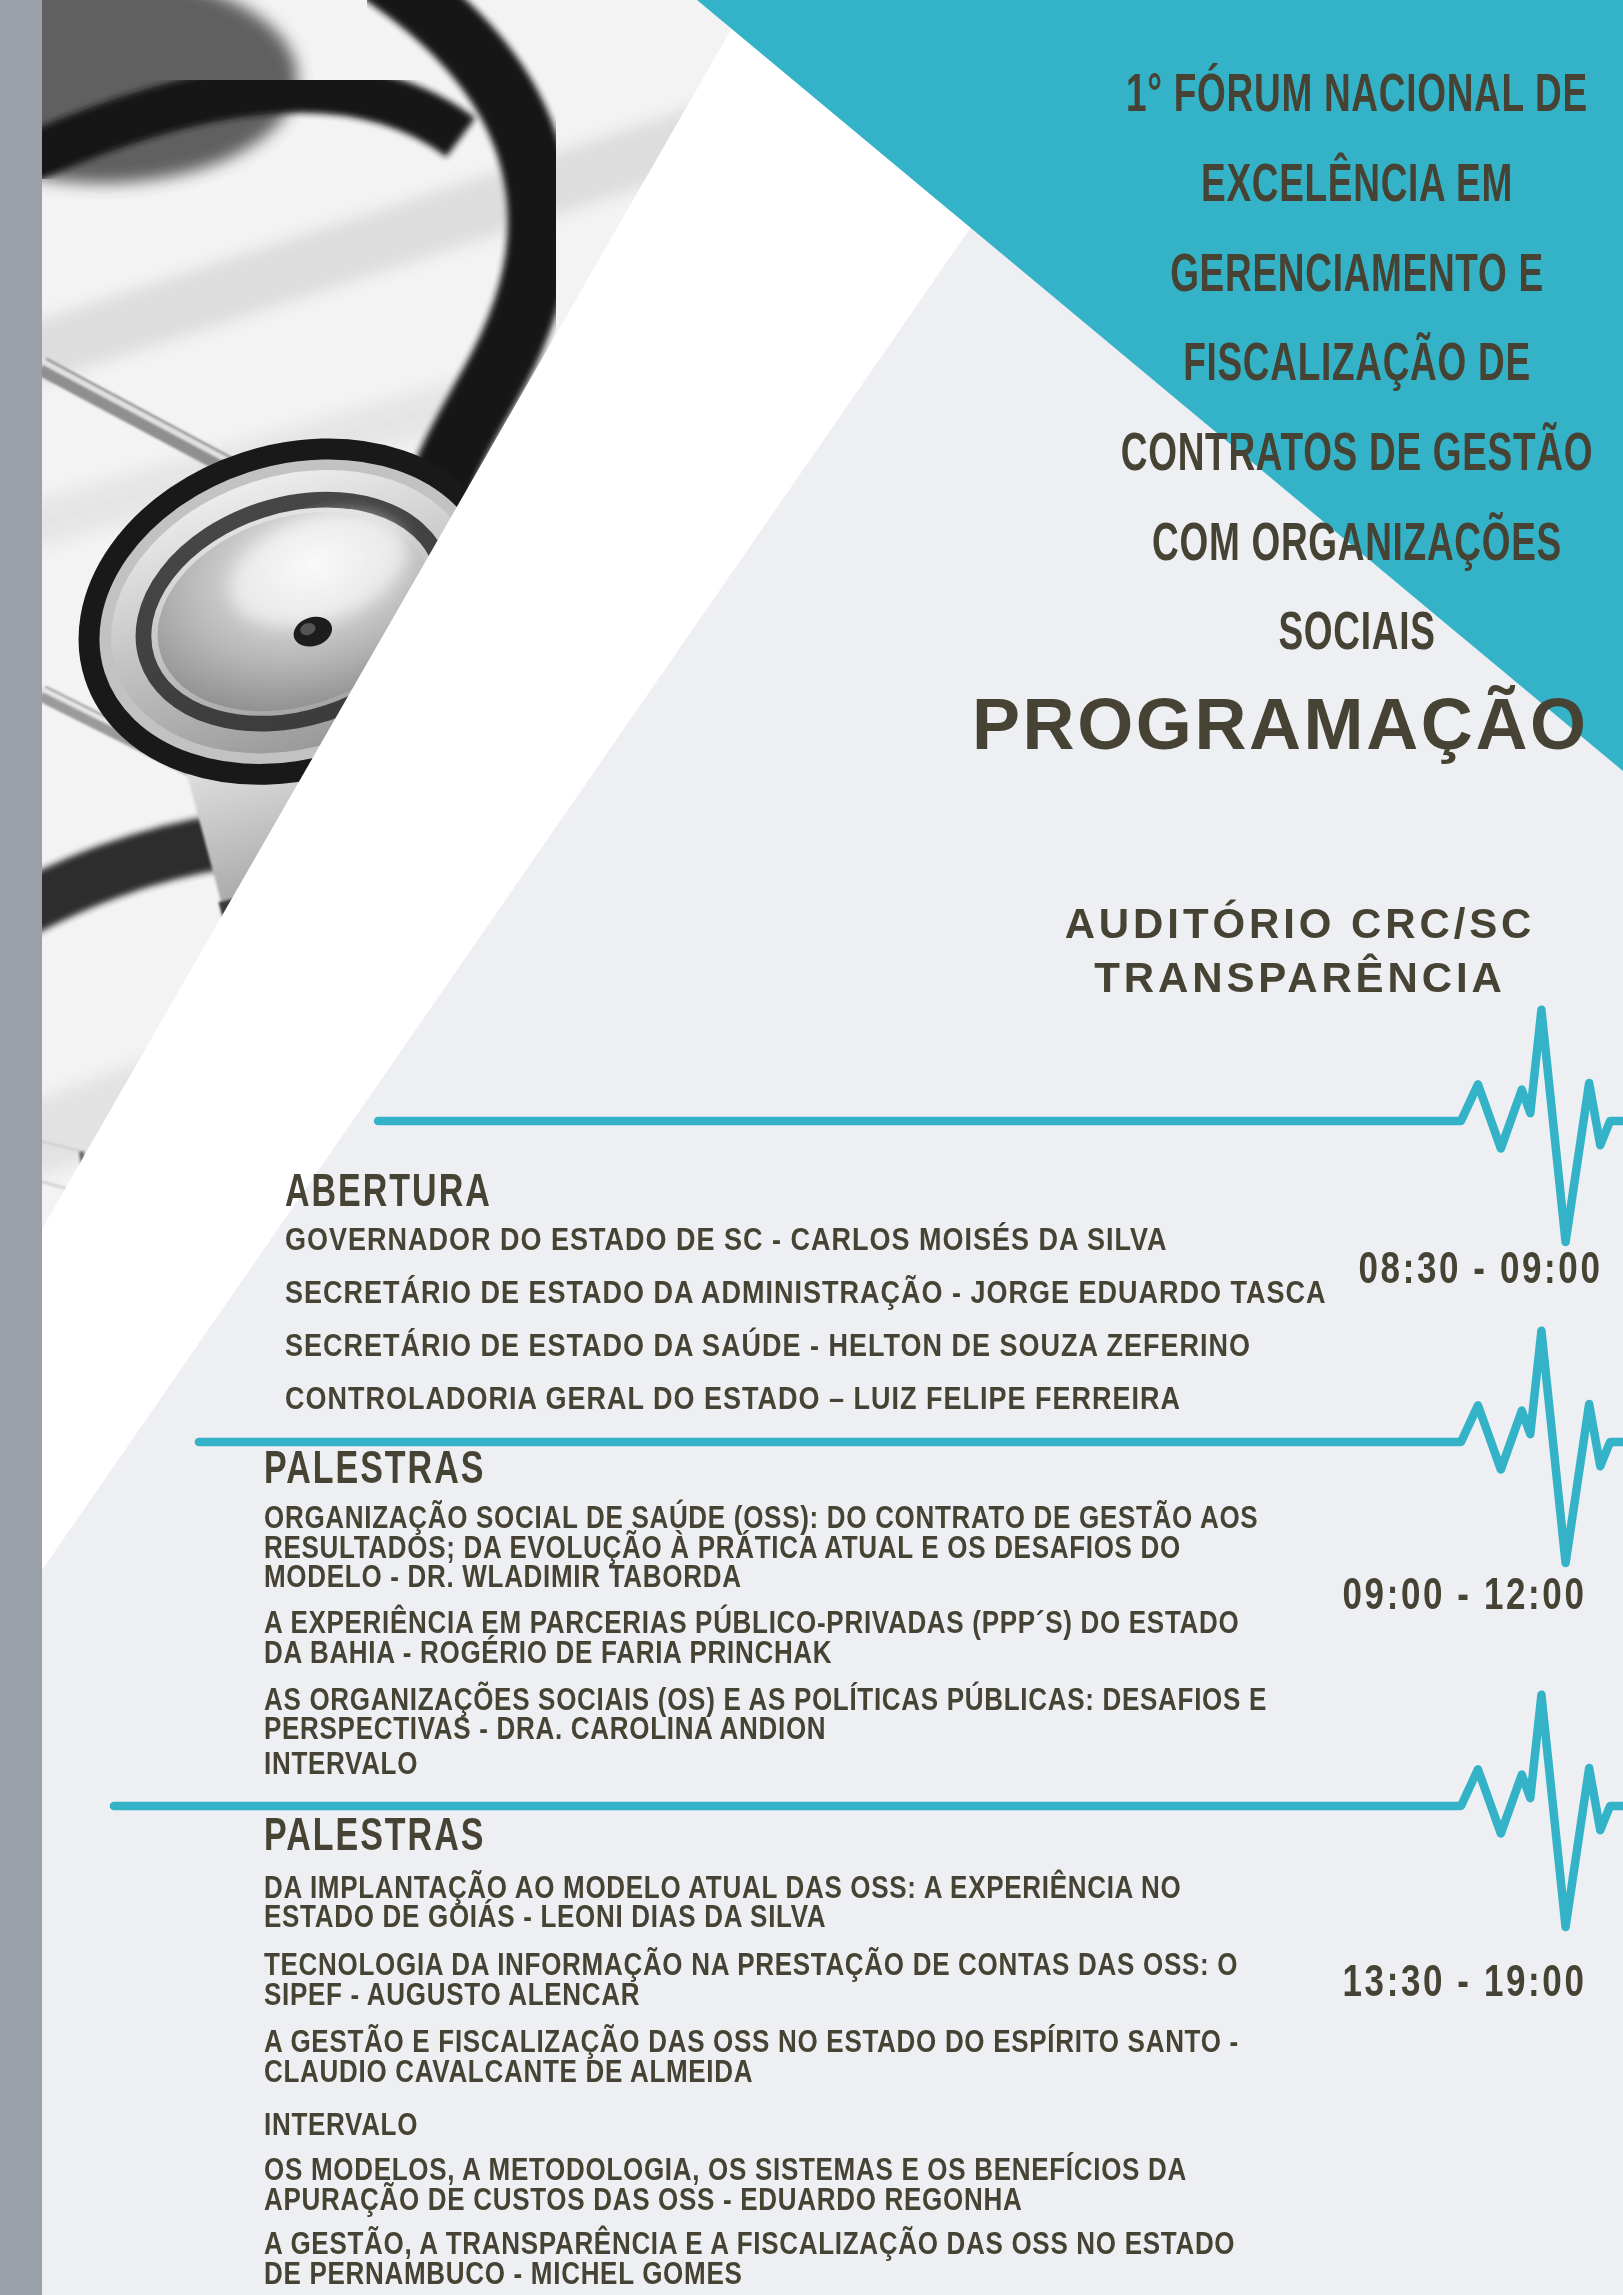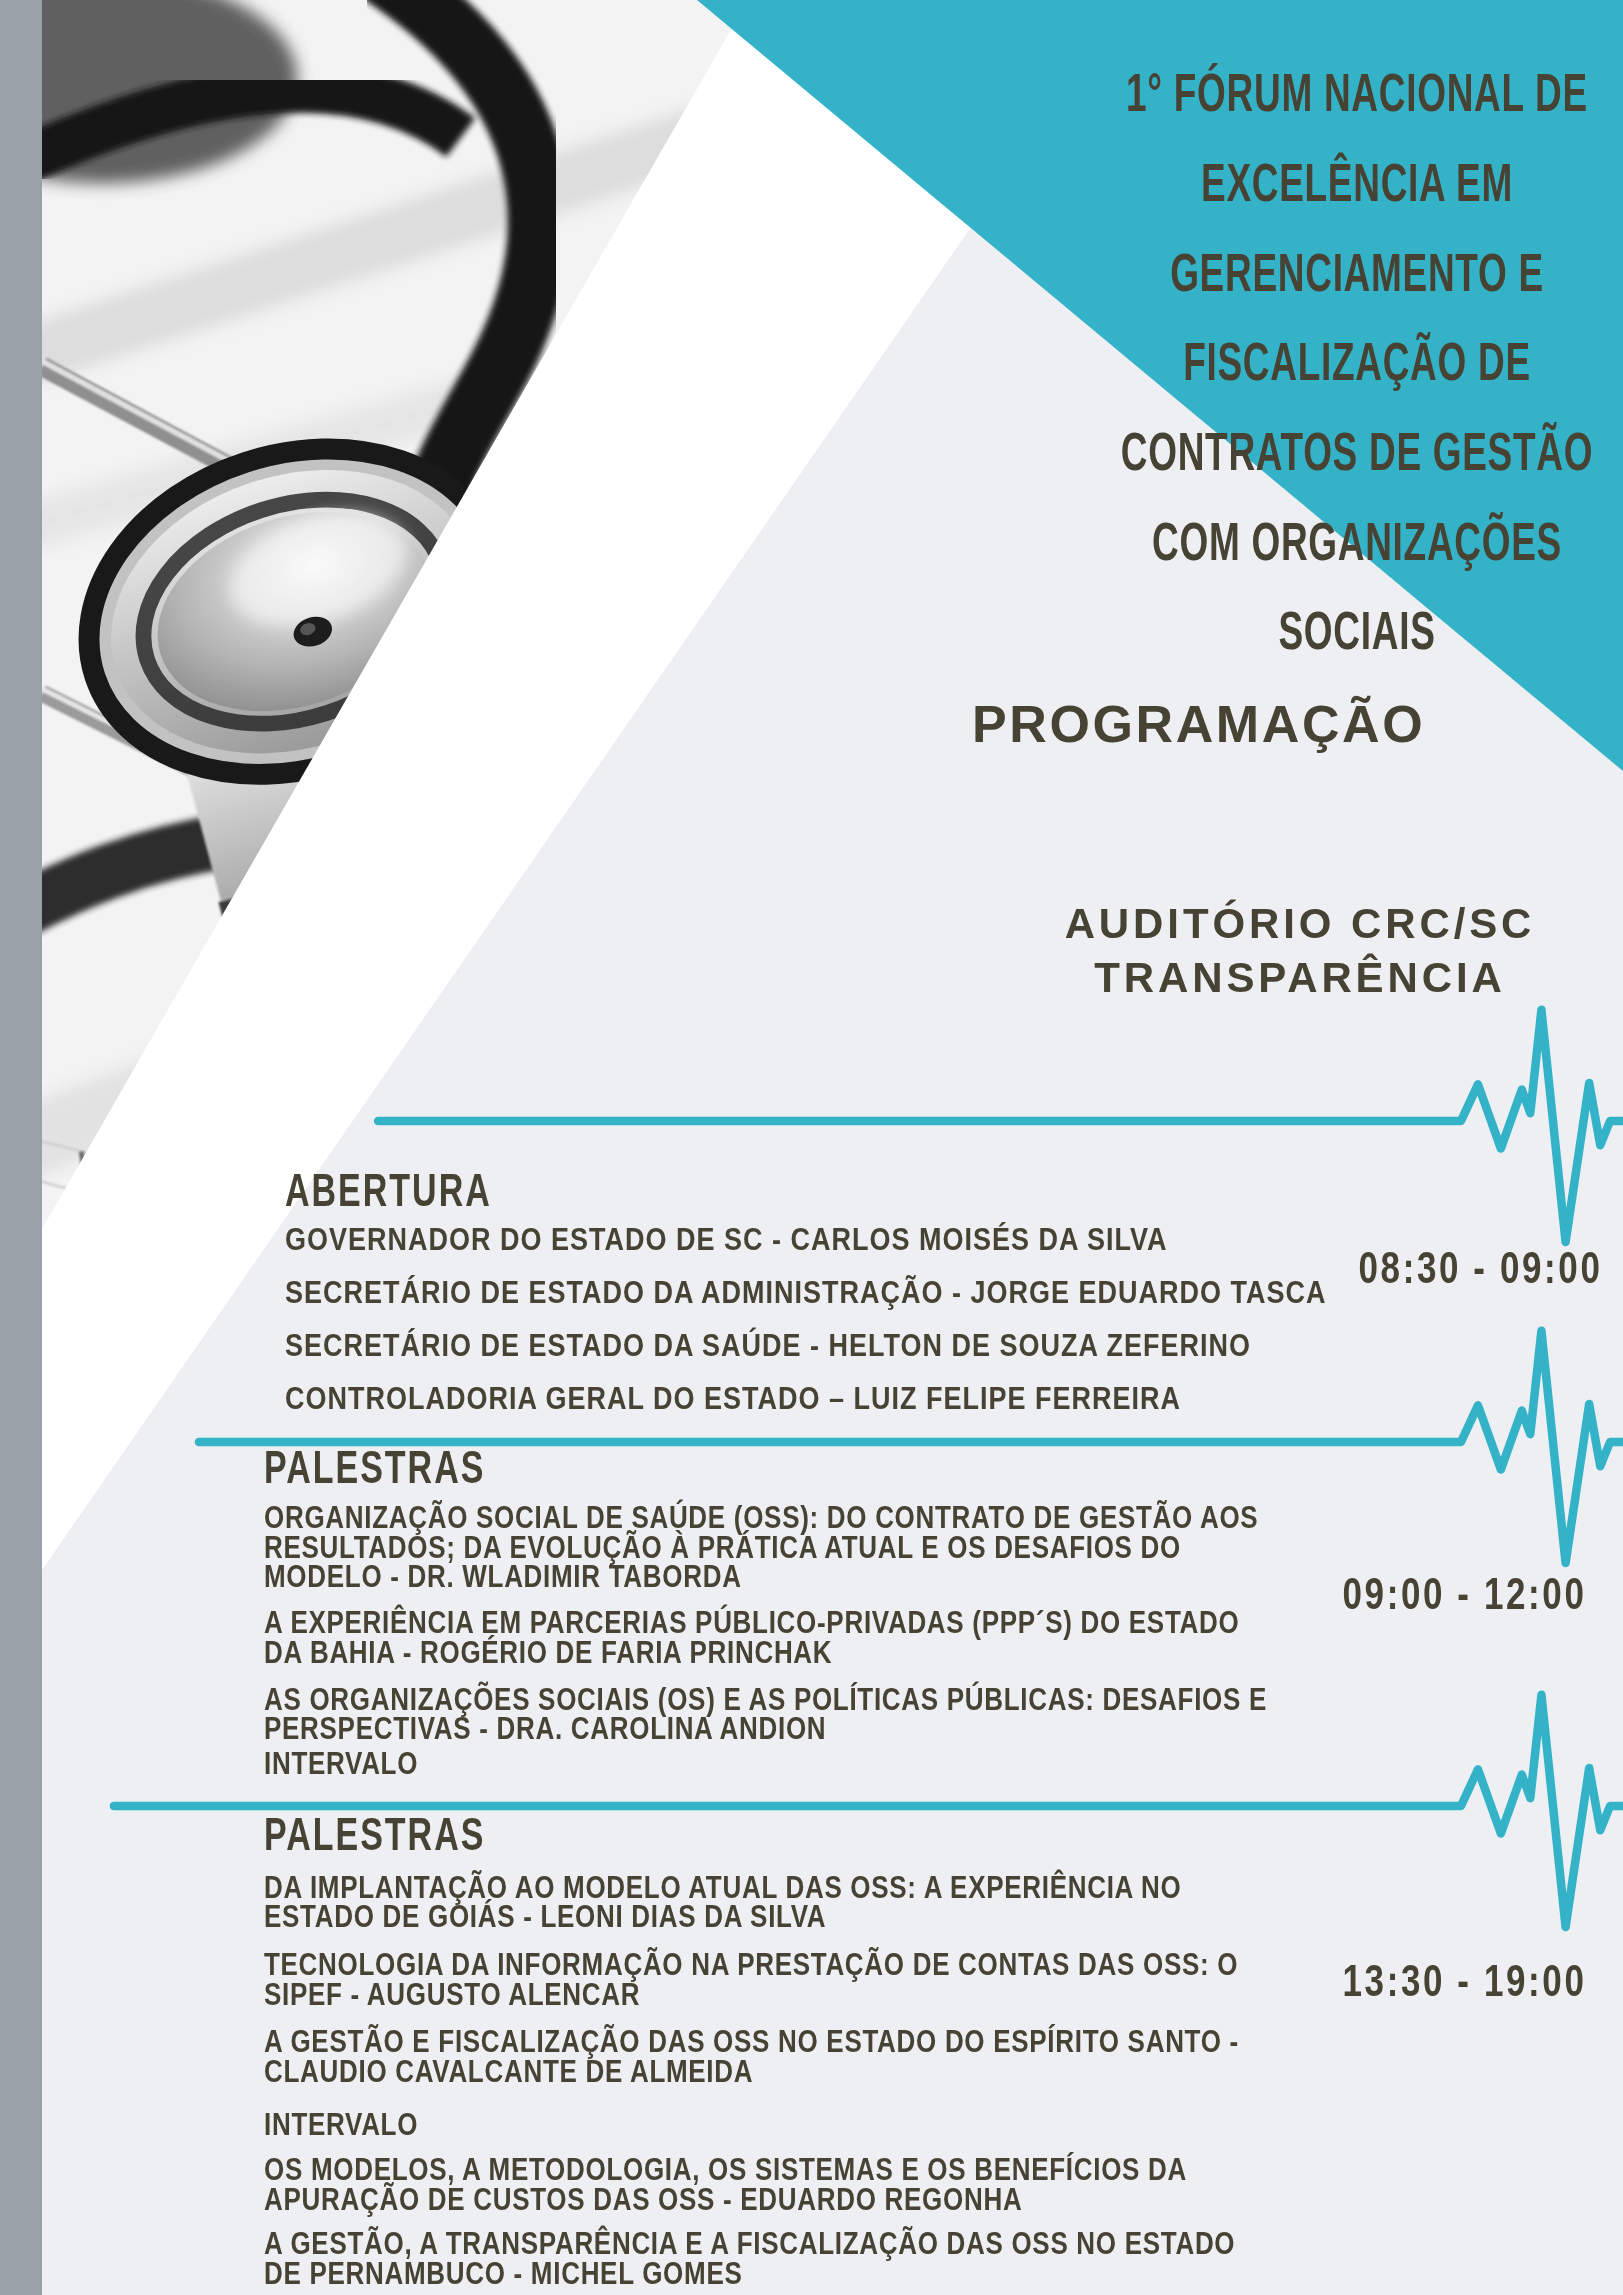--- a/index.html
+++ b/index.html
@@ -17,21 +17,21 @@
   .photo{left:0;top:0;width:759px;height:1256px;
          clip-path:polygon(0 0,706px 0,0 1229px);}
   .photo-fade{position:absolute;left:0;top:0;width:100%;height:100%;
       background:linear-gradient(121deg,rgba(255,255,255,0) 50%,rgba(255,255,255,.88) 70%,#fff 80%);}
   
   .tealtri{left:0;top:0;width:1623px;height:811px;background:#34b3c8;
            clip-path:polygon(655px 0,1623px 0,1623px 806px);}
   .banner{left:1001px;top:48px;width:628px;text-align:center;
           font-size:37px;font-weight:800;line-height:61px;letter-spacing:0.7px;
           transform:scaleY(1.47);transform-origin:50% 0;}
-  .h-title{font-size:52px;font-weight:800;letter-spacing:2.6px;}
+  .h-title{font-size:72px;font-weight:800;letter-spacing:2.6px;}
   .subline{left:918px;width:680px;text-align:center;font-weight:700;}
   .heading{font-size:34px;font-weight:800;letter-spacing:2px;}
   .line1{font-size:27px;font-weight:600;letter-spacing:1px;}
   .line2{font-size:26px;font-weight:600;letter-spacing:0.7px;}
   .time{width:353px;text-align:center;font-size:35px;font-weight:800;letter-spacing:2.6px;}
   .ekg{position:absolute;left:0;width:1623px;height:314px;}
 </style>
 </head>
 <body>
 

